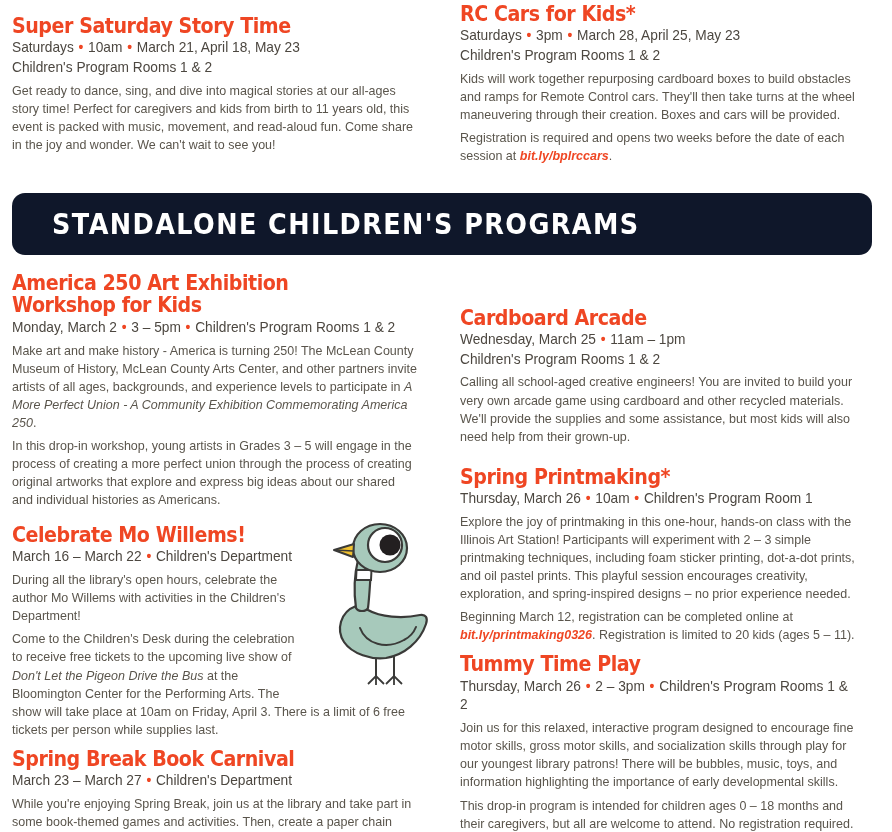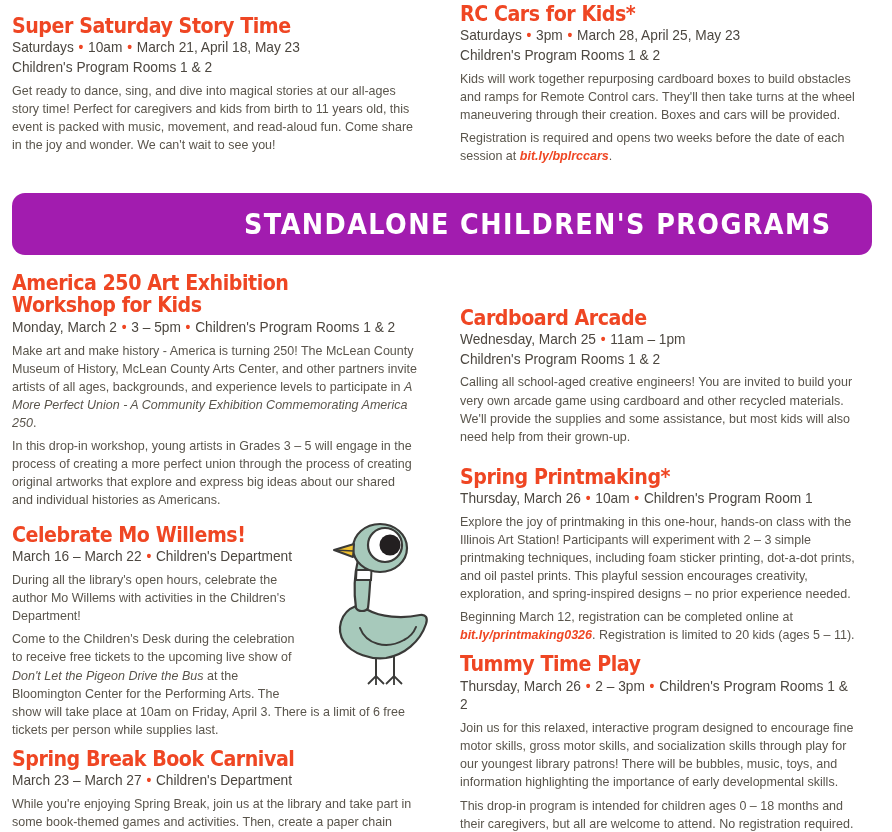--- a/index.html
+++ b/index.html
@@ -81,25 +81,25 @@
   .blk-gap-md { height: 15px; }
   .blk-gap-lg { height: 20px; }
 
   
   .banner {
     position: absolute;
     left: 12px;
     top: 193px;
     width: 860px;
     height: 62px;
-    background: #a21caf;
+    background: #0f172a;
     border-radius: 13px;
     display: flex;
     align-items: center;
-    justify-content: flex-end;
+    justify-content: flex-start;
   }
   .banner-text {
     color: #ffffff;
     font-family: "DejaVu Sans", sans-serif;
     font-weight: bold;
     font-size: 29px;
     letter-spacing: 1.6px;
     transform: scaleX(0.88);
     white-space: nowrap;
     text-transform: uppercase;

